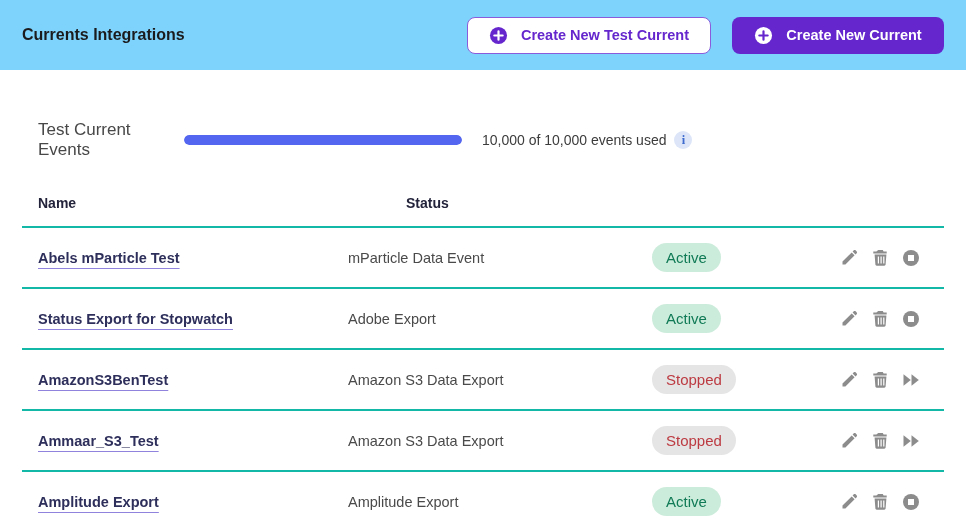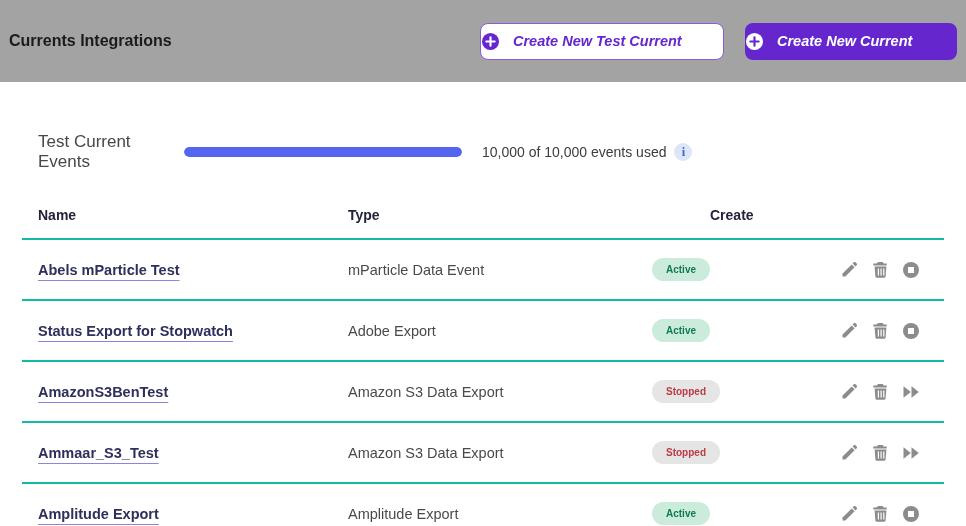--- a/index.html
+++ b/index.html
@@ -1,26 +1,26 @@
 <!DOCTYPE html>
 <html><head>
 <meta charset="utf-8">
 <style>
   * { margin:0; padding:0; box-sizing:border-box; }
   html,body { width:966px; height:526px; background:#fff; overflow:hidden;
     font-family:"Liberation Sans", sans-serif; }
 
   
-  .topbar { height:82px; background:#a3a3a3; display:flex; align-items:center;
-    padding:0 9px; }
+  .topbar { height:70px; background:#7dd3fc; display:flex; align-items:center;
+    padding:0 22px; }
   .page-title { font-size:16px; font-weight:bold; color:#1b1b1d; }
   .topbar-actions { margin-left:auto; display:flex; gap:21px; align-items:center; }
   .btn { height:37px; border-radius:8px; display:inline-flex; align-items:center;
-    justify-content:flex-start; gap:13px; font-weight:bold; font-size:14.5px;
-    cursor:pointer; font-family:inherit;font-style:italic; }
+    justify-content:center; gap:13px; font-weight:bold; font-size:14.5px;
+    cursor:pointer; font-family:inherit; }
   .btn-outline { width:244px; background:#ffffff; border:1px solid #8a5cdb; color:#6527cd; }
   .btn-primary { width:212px; background:#6527cd; border:none; color:#ffffff; }
   .btn svg { flex:0 0 auto; }
 
   
   .main { padding:27px 22px 0; }
   .summary { font-size:14px; color:#3c3c3c; padding-left:16px; }
 
   .events-row { display:flex; align-items:center; margin-top:23px; padding-left:16px; }
   .events-label { font-size:17px; color:#484848; width:146px; }
@@ -40,21 +40,21 @@
     padding-left:16px; }
   .thead { padding-bottom:15px; }
   .th { font-size:14px; font-weight:bold; color:#23233b; }
   .th-status { padding-left:58px; }
   .trow { height:61px; border-top:2px solid #14b8a6; }
   .name-link { font-size:14.5px; font-weight:bold; color:#2e2f5b;
     text-decoration:underline; text-decoration-color:#8f83dd;
     text-underline-offset:5px; cursor:pointer; }
   .type-cell { font-size:14.5px; color:#4a4a4a; }
   .badge { display:inline-block; padding:6px 14px; border-radius:20px;
-    font-size:10px; font-weight:bold; }
+    font-size:15px; font-weight:normal; }
   .badge-active { background:#ccecdb; color:#107a56; }
   .badge-stopped { background:#e5e5e5; color:#bc3a41; }
   .actions-cell { display:flex; gap:13px; justify-content:flex-end;
     padding-right:34px; }
   .action-btn { width:18px; height:18px; display:inline-flex; align-items:center;
     justify-content:center; cursor:pointer; background:none; border:none; padding:0; }
 </style>
 </head>
 <body>
 
@@ -90,22 +90,21 @@
     <div class="progress-track">
       <div class="progress-fill" id="progress-fill" style="width: 100%;"></div>
     </div>
     <div class="events-usage">10,000 of 10,000 events used</div>
     <div class="info-icon">i</div>
   </div>
 
   <div class="table">
     <div class="thead">
       <div class="th">Name</div>
-      <div class="th">Type</div>
-      <div class="th th-status">Create</div>
+      <div class="th th-status">Status</div>
       <div class="th"></div>
     </div>
     <div id="table-body">
         <div class="trow">
           <div><a class="name-link">Abels mParticle Test</a></div>
           <div class="type-cell">mParticle Data Event</div>
           <div><span class="badge badge-active">Active</span></div>
           <div class="actions-cell">
             <button class="action-btn">
               <svg width="17" height="17" viewBox="0 0 17 17">

